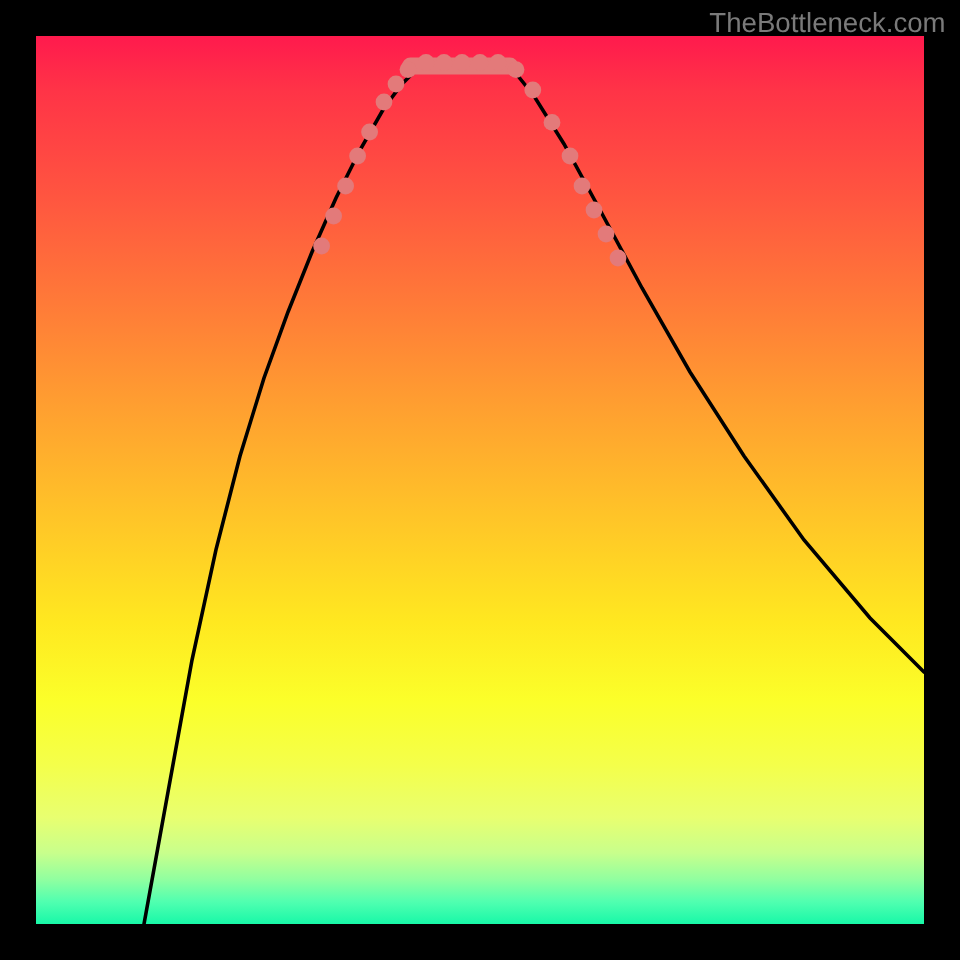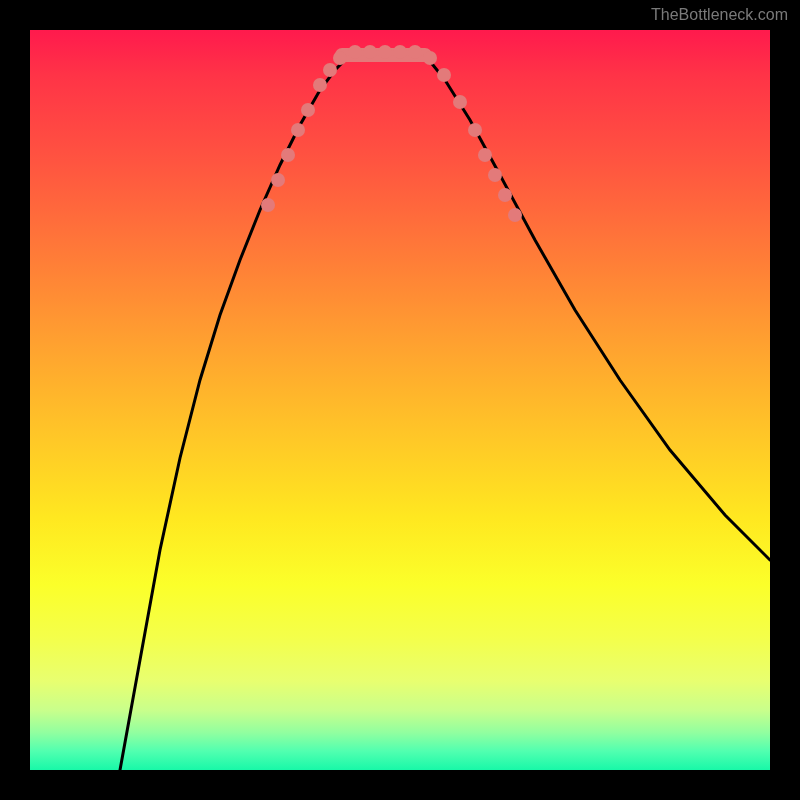--- a/index.html
+++ b/index.html
@@ -9,21 +9,21 @@
     height: 800px;
     background: #000;
     position: relative;
     font-family: Arial, sans-serif;
   }
   .watermark {
     position: absolute;
     top: 6px;
     right: 12px;
     color: #7a7a7a;
-    font-size: 16px;
+    font-size: 23px;
     font-weight: normal;
     z-index: 10;
   }
   .frame {
     position: absolute;
     left: 30px;
     top: 30px;
     width: 740px;
     height: 740px;
     overflow: hidden;

